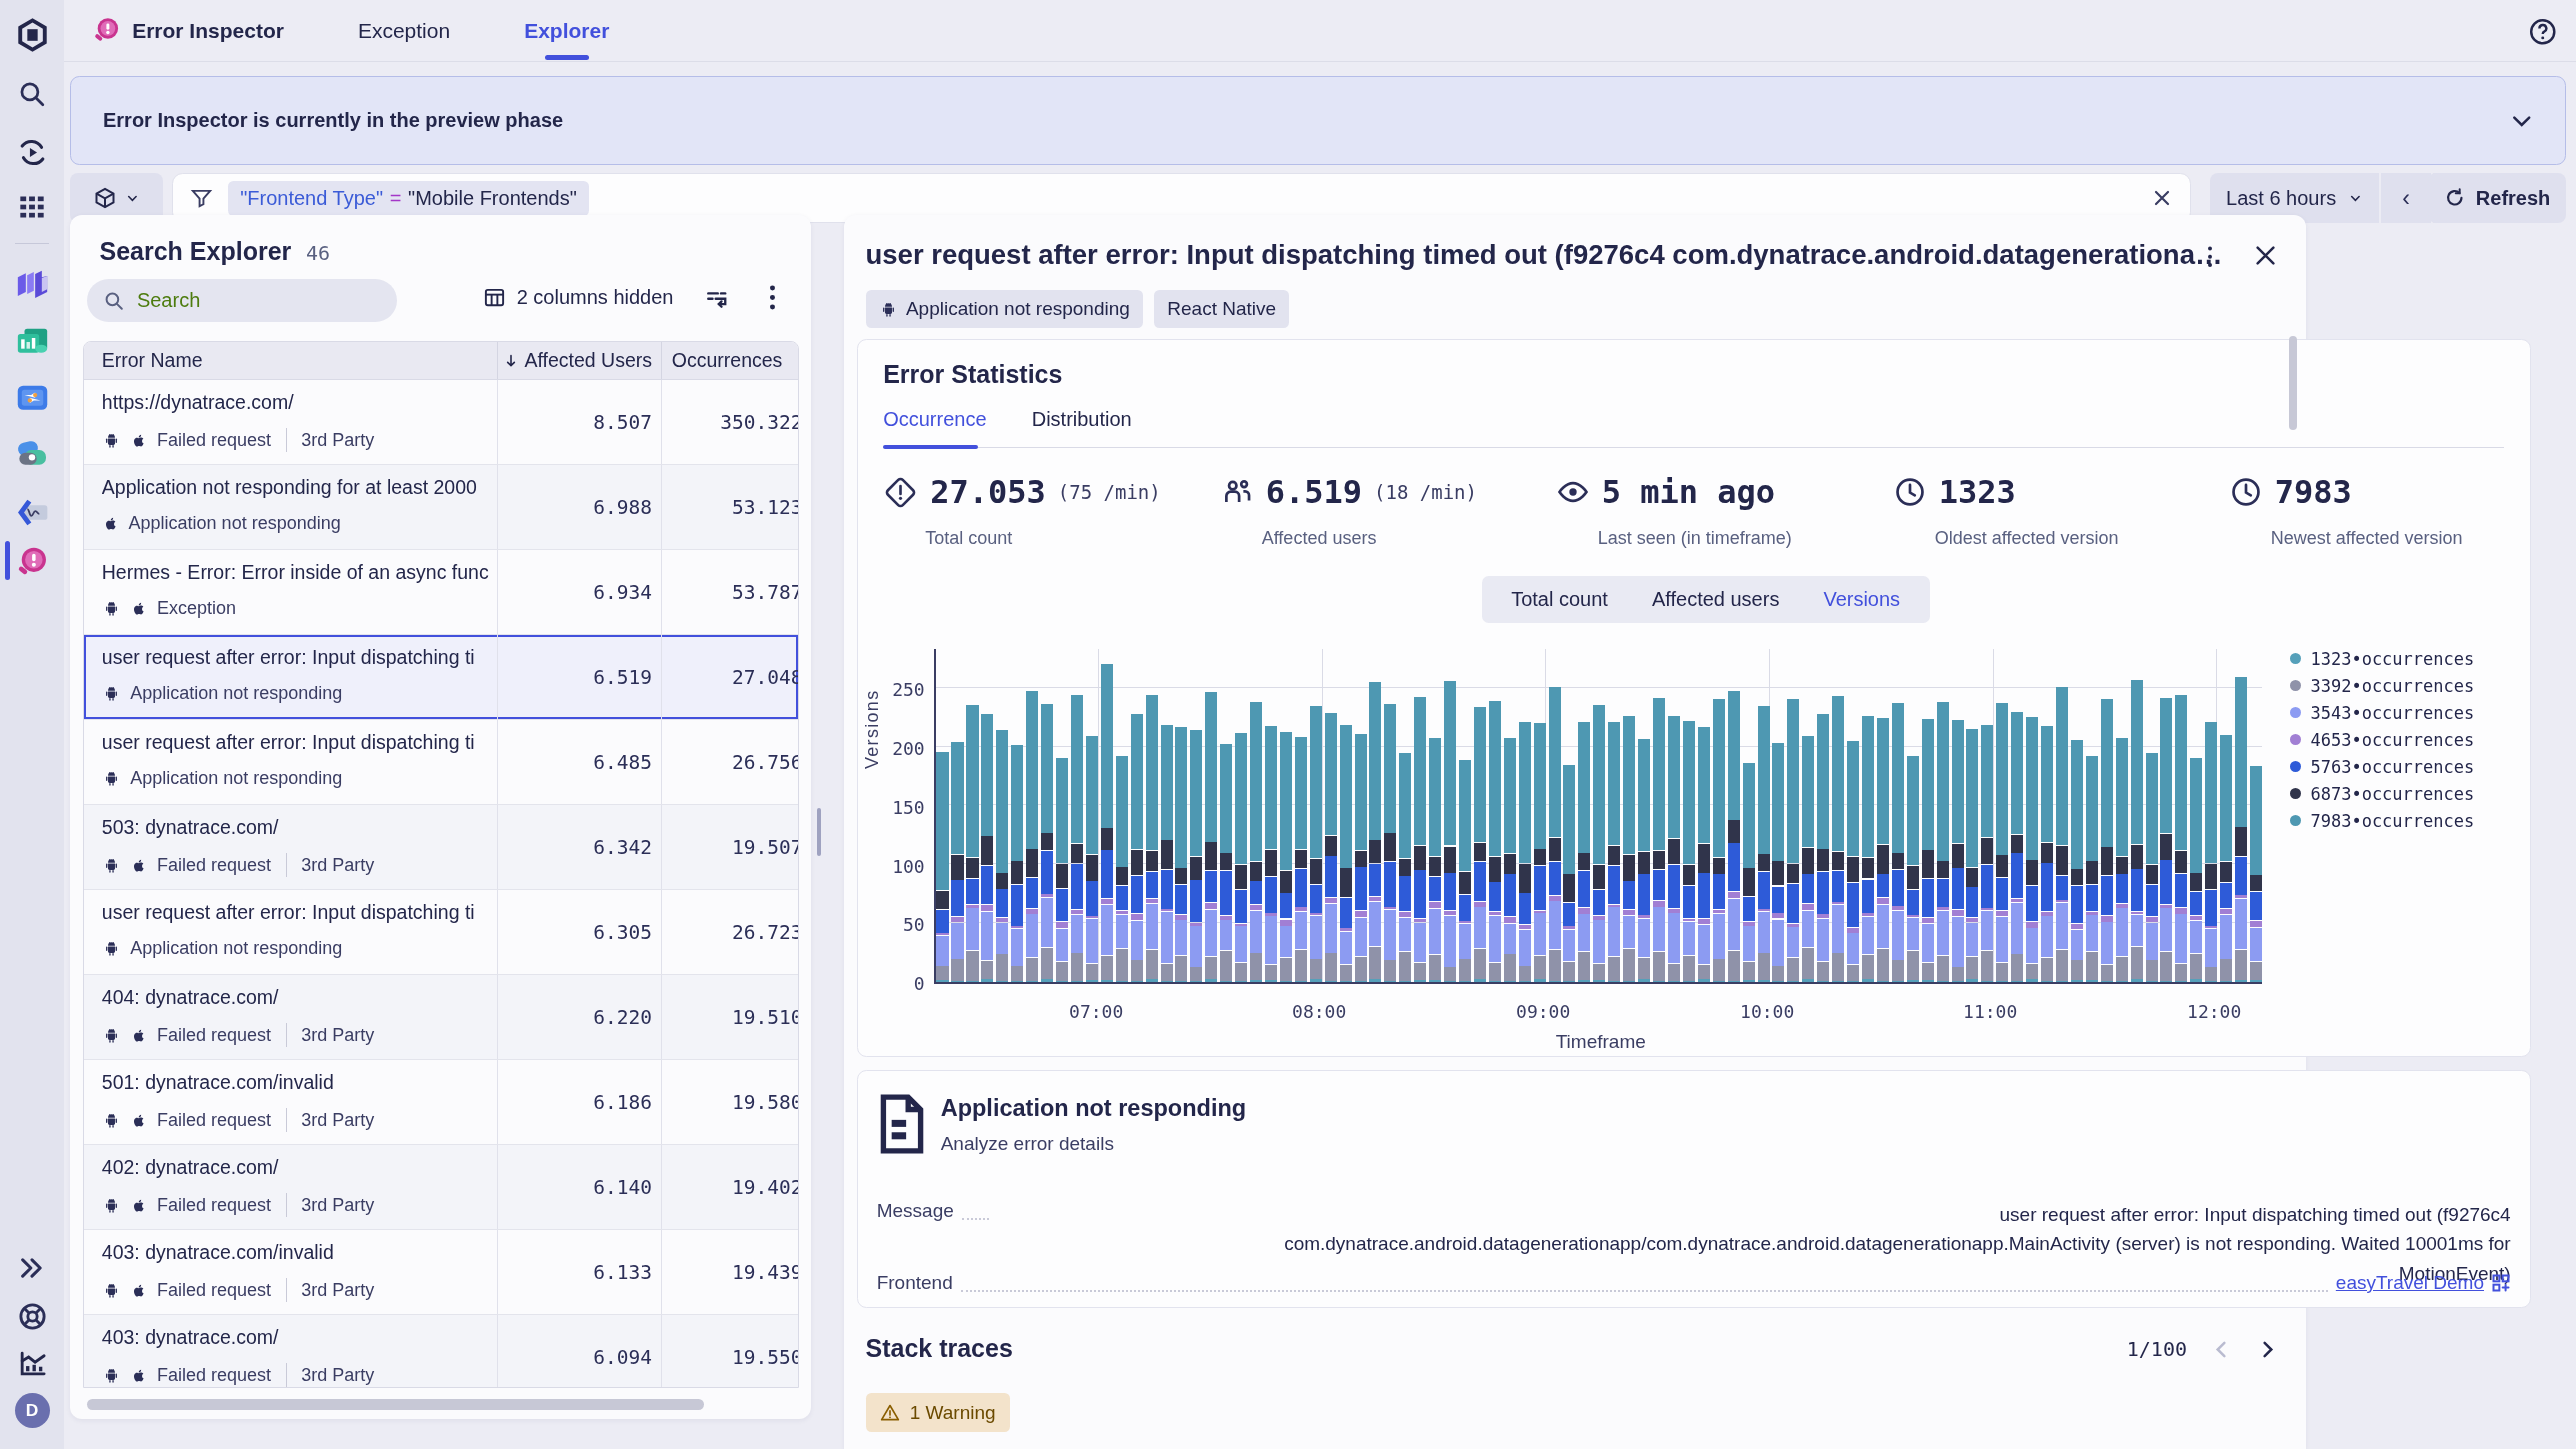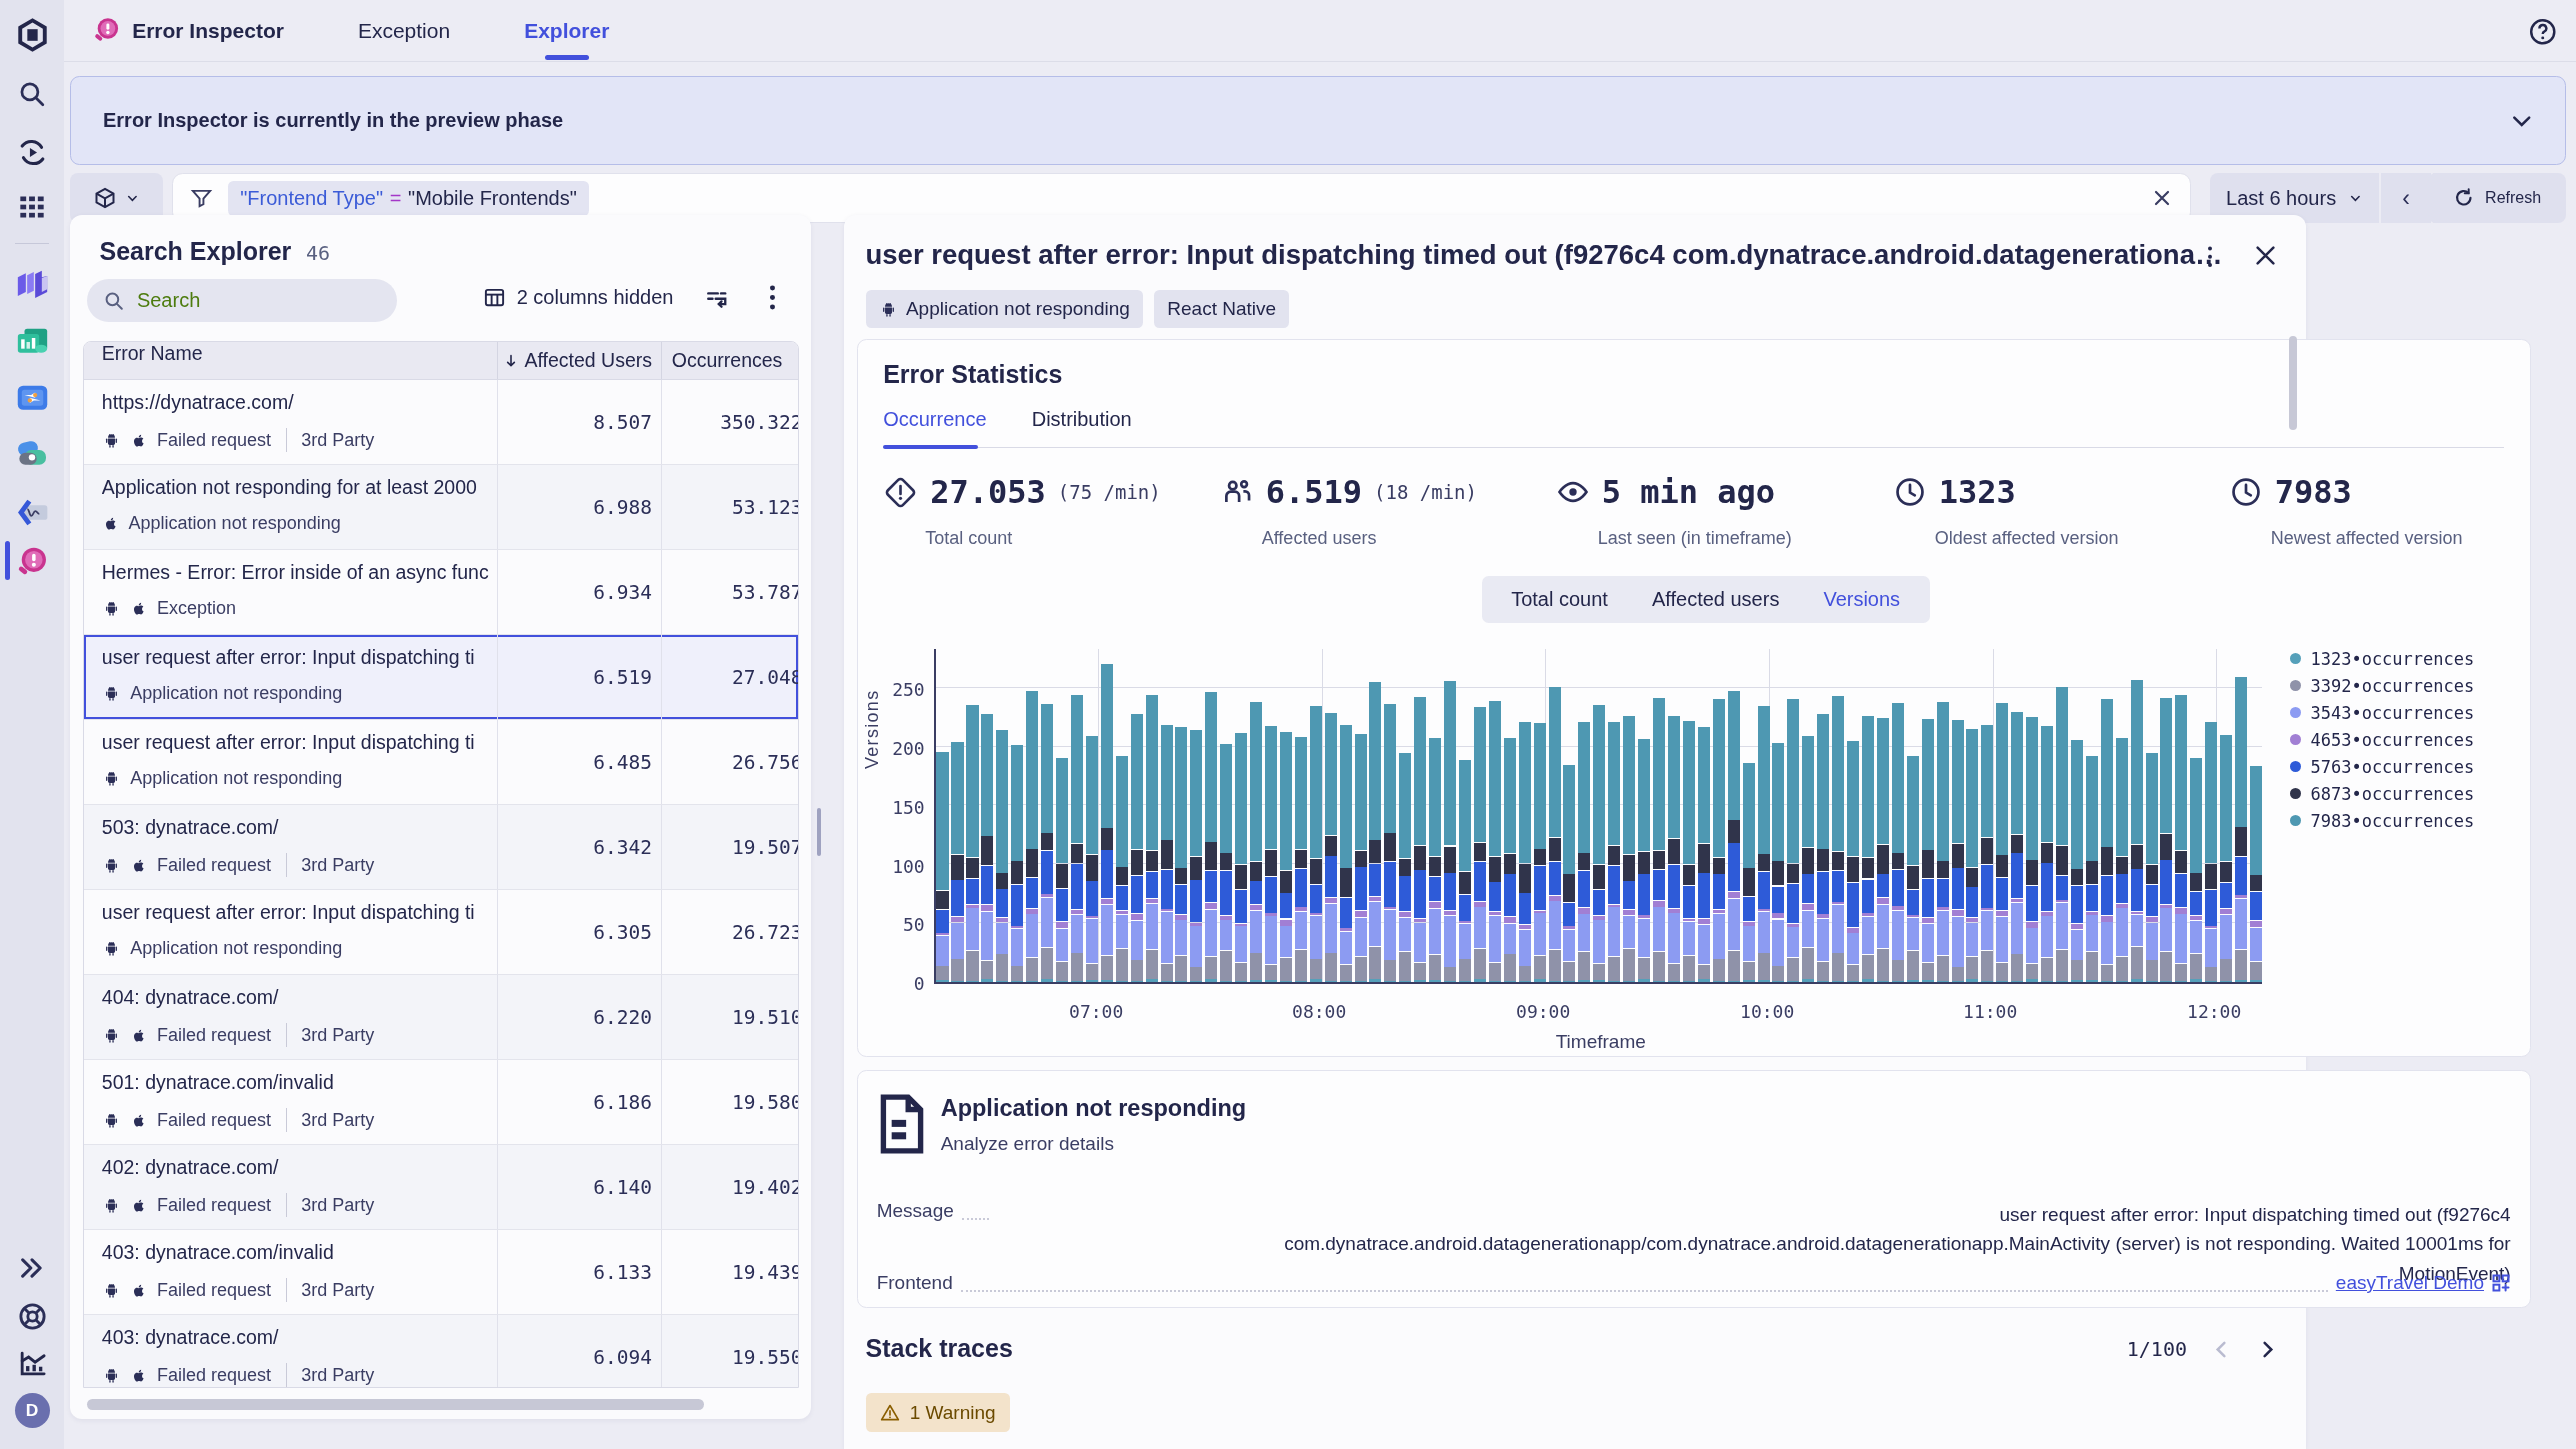--- a/index.html
+++ b/index.html
@@ -35,34 +35,34 @@
   #filter-input .funnel { margin-left:17.4px; }
   .chip { margin-left:14.8px; height:35px; background:#E3E4F2; border-radius:5.4px; display:flex; align-items:center; padding:0 12px; font-size:20px; cursor:pointer; }
   .chip .f { color:#3B5BD7; } .chip .op { color:#A436C8; padding:0 6.7px; } .chip .v { color:#23264A; }
   .clear-x { position:absolute; right:16px; top:12px; cursor:pointer; }
   #time-group { position:absolute; left:2140px; top:0; height:50px; display:flex; gap:2px; }
   .tg { background:#DFE0EE; display:flex; align-items:center; justify-content:center; cursor:pointer; }
   #time-pill { width:169px; border-radius:8px 0 0 8px; gap:12px; font-size:20px; color:#23264A; }
   .nav-btn { width:50px; font-size:23px; }
   .nav-btn.prev{ color:#2B2E57; }
   .nav-btn.next{ border-radius:0 8px 8px 0; color:#ADAFC9; }
-  #refresh-btn { position:absolute; right:0; top:0; width:138px; height:50px; background:#DFE0EE; border-radius:8px; display:flex; align-items:center; justify-content:center; gap:10.7px; font-size:16px; color:#23264A; cursor:pointer; }
+  #refresh-btn { position:absolute; right:0; top:0; width:138px; height:50px; background:#DFE0EE; border-radius:8px; display:flex; align-items:center; justify-content:center; gap:10.7px; font-size:20px; color:#23264A; cursor:pointer;font-weight:bold; }
 
   
   #explorer { position:absolute; left:70px; top:215px; width:741px; height:1204px; background:#FBFBFD; border-radius:12px; box-shadow:0 1.3px 5.4px rgba(40,40,80,.06); }
   #explorer h2 { position:absolute; left:29.5px; top:21.5px; font-size:25px; font-weight:bold; color:#23264A; }
   #explorer .count { font-size:20px; font-weight:normal; color:#596080; margin-left:14.8px; }
   #exp-search { position:absolute; left:17.4px; top:64px; width:310px; height:43px; background:#E4E5F0; border-radius:21.5px; display:flex; align-items:center; gap:12px; padding-left:16px; cursor:text; }
   #exp-search .ph { font-size:20px; color:#4d7c0f; }
   #cols-hidden { position:absolute; left:413px; top:71px; display:flex; align-items:center; gap:10.7px; font-size:20px; color:#23264A; cursor:pointer; }
   #sort-btn { position:absolute; left:634px; top:71px; cursor:pointer; }
   #kebab-exp { position:absolute; left:691px; top:67px; cursor:pointer; }
 
   #err-table { position:absolute; left:13.4px; top:126px; width:716px; height:1047px; border:1.3px solid #D9DAE6; border-radius:8px 8px 0 0; overflow:hidden; background:#FBFBFD; }
-  .thead { display:flex; height:38px; background:#E9E9F2; border-bottom:1.3px solid #D9DAE6; font-size:19.5px; color:#23264A; }
+  .thead { display:flex; height:38px; background:#E9E9F2; border-bottom:1.3px solid #D9DAE6; font-size:19.5px; color:#23264A; align-items:center; }
   .th-name { width:413px; padding-left:17.4px; }
   .th-aff { width:164px; display:flex; justify-content:flex-end; align-items:center; gap:5.4px; padding-right:9.4px; border-left:0.7px solid #D4D5E2; height:100%; }
   .th-occ { flex:1; padding-left:9.4px; border-left:0.7px solid #D4D5E2; height:100%; display:flex; align-items:center; white-space:nowrap; overflow:hidden; }
   .trow { display:flex; height:85px; border-bottom:0.7px solid #E3E4EC; position:relative; cursor:pointer; background:#FBFBFD; }
   .trow.alt { background:#F3F4F9; }
   .trow.selected { background:#EFF0FB; box-shadow:inset 0 0 0 2px #4250DC; }
   .td-name { width:413px; padding:10.7px 6.7px 0 17.4px; overflow:hidden; }
   .td-name .nm { font-size:19.5px; color:#23264A; white-space:nowrap; overflow:hidden; }
   .meta { display:flex; align-items:center; gap:9.4px; margin-top:14.8px; }
   .meta .lbl { font-size:18px; color:#3A3D63; }

